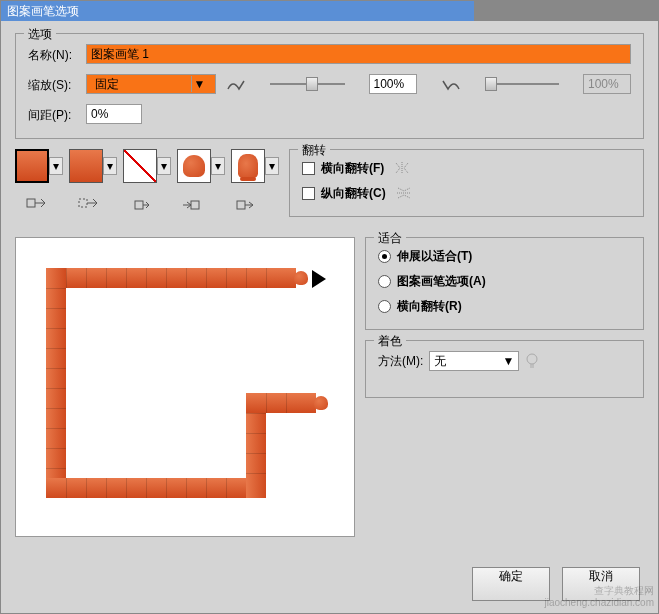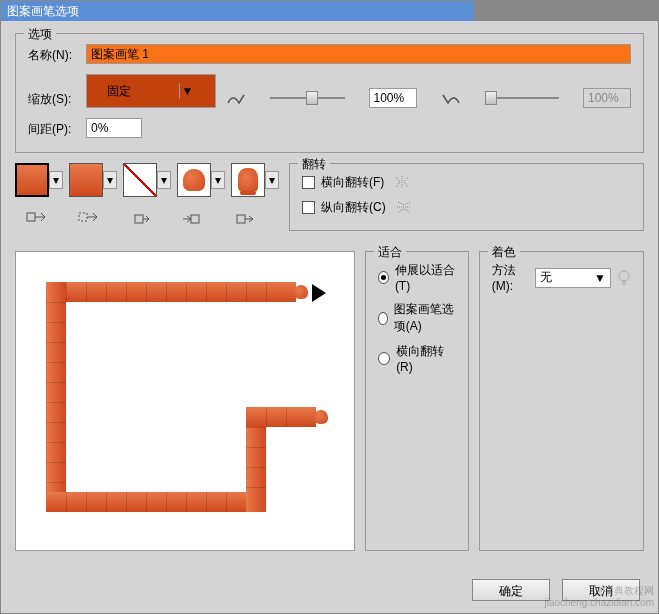--- a/index.html
+++ b/index.html
@@ -7,21 +7,21 @@
     .dialog { width: 659px; height: 614px; background: #d4d4d4; border: 1px solid #888; position: relative; }
     .titlebar { height: 20px; background: linear-gradient(to right, #5a8fd6 0%, #5a8fd6 72%, #888 72%, #888 100%); color: #fff; padding: 2px 6px; font-size: 12px; }
     .content { padding: 12px 14px; }
     
     .fieldset { border: 1px solid #999; padding: 10px 12px 14px; margin-bottom: 10px; position: relative; }
     .fieldset-title { position: absolute; top: -8px; left: 8px; background: #d4d4d4; padding: 0 4px; font-size: 12px; }
     
     .row { display: flex; align-items: flex-end; margin-bottom: 10px; }
     .label { width: 58px; text-align: left; }
     .input-text { flex: 1; height: 20px; border: 1px solid #999; background: #f97316; padding: 0 4px; font-size: 12px; }
-    .select { width: 130px; height: 34px; border: 1px solid #999; background: #c2410c; display: flex; align-items: center; justify-content: space-between; padding: 0 20px; }
+    .select { width: 130px; height: 20px; border: 1px solid #999; background: #f97316; display: flex; align-items: center; justify-content: space-between; padding: 0 8px; }
     .select-arrow { width: 16px; height: 16px; display: flex; align-items: center; justify-content: center; border-left: 1px solid #999; }
     .input-num { width: 48px; height: 20px; border: 1px solid #999; background: #fff; padding: 0 4px; font-size: 12px; text-align: left; }
     .input-num.disabled { background: #d4d4d4; color: #888; }
     
     .slider-row { display: flex; align-items: center; gap: 24px; flex: 1; }
     .curve-icon { width: 20px; height: 16px; display: flex; align-items: center; justify-content: center; }
     .slider { flex: 1; height: 16px; position: relative; display: flex; align-items: center; }
     .slider-track { height: 2px; background: #888; width: 100%; position: relative; }
     .slider-thumb { position: absolute; width: 12px; height: 14px; background: linear-gradient(#f0f0f0, #c0c0c0); border: 1px solid #888; top: -6px; }
     
@@ -30,37 +30,37 @@
     .tile { width: 34px; height: 34px; border: 1px solid #555; background: #fff; display: flex; align-items: center; justify-content: center; position: relative; }
     .tile.sel { border: 2px solid #000; }
     .tile-arrow { width: 14px; height: 18px; display: flex; align-items: center; justify-content: center; border: 1px solid #999; background: #e8e8e8; }
     
     .icons-row { display: flex; gap: 24px; padding: 4px 8px; }
     .dir-icon { width: 28px; height: 24px; display: flex; align-items: center; justify-content: center; color: #666; }
     
     .lower { display: flex; gap: 10px; margin-top: 10px; }
     .preview { width: 340px; height: 300px; background: #fff; border: 1px solid #999; position: relative; }
     
-    .right-col { flex: 1; display: flex; flex-direction: row; gap: 10px; }
+    .right-col { flex: 1; display: flex; flex-direction: column; gap: 10px; }
     .right-col .fieldset { margin-bottom: 0; }
     
-    .checkbox-row, .radio-row { display: flex; align-items: center; gap: 6px; margin-bottom: 8px; }
+    .checkbox-row, .radio-row { display: flex; align-items: center; gap: 6px; margin-bottom: 8px; font-weight: bold; }
     .checkbox { width: 13px; height: 13px; border: 1px solid #555; background: #fff; }
     .radio { width: 13px; height: 13px; border: 1px solid #555; border-radius: 50%; background: #fff; display: flex; align-items: center; justify-content: center; }
     .radio.checked::after { content: ''; width: 5px; height: 5px; background: #000; border-radius: 50%; }
     .mini-icon { width: 16px; height: 16px; color: #888; margin-left: 4px; }
     
     .method-row { display: flex; align-items: center; gap: 6px; margin-bottom: 12px; }
     .method-select { width: 90px; height: 20px; border: 1px solid #999; background: #fff; display: flex; align-items: center; justify-content: space-between; padding: 0 4px; }
     .bulb { width: 16px; height: 16px; color: #aaa; }
     .swatch { width: 22px; height: 22px; border: 1px solid #555; }
     .eyedrop { width: 16px; height: 16px; color: #888; }
     
     .buttons { position: absolute; bottom: 12px; right: 18px; display: flex; gap: 12px; }
-    .btn { width: 78px; height: 22px; border: 1px solid #888; background: linear-gradient(#f4f4f4,#dcdcdc); display: flex; align-items: flex-end; justify-content: center; font-size: 12px; }
+    .btn { width: 78px; height: 34px; border: 1px solid #888; background: linear-gradient(#f4f4f4,#dcdcdc); display: flex; align-items: flex-start; justify-content: center; font-size: 12px; }
     
     .watermark { position: absolute; bottom: 4px; right: 4px; font-size: 10px; color: rgba(0,0,0,0.25); text-align: right; line-height: 1.2; }
     
     
     .pipe { position: absolute; background: linear-gradient(#e8784a, #cf4a1e); }
     .pipe.h { background: linear-gradient(#e8784a, #cf4a1e); }
     .pipe.v { background: linear-gradient(to right, #e8784a, #cf4a1e); }
     .seg { position: absolute; border-right: 1px solid rgba(0,0,0,0.15); height: 100%; }
     .segv { position: absolute; border-bottom: 1px solid rgba(0,0,0,0.15); width: 100%; }
     .arrowhead { position: absolute; width: 0; height: 0; border-left: 14px solid #000; border-top: 9px solid transparent; border-bottom: 9px solid transparent; }

